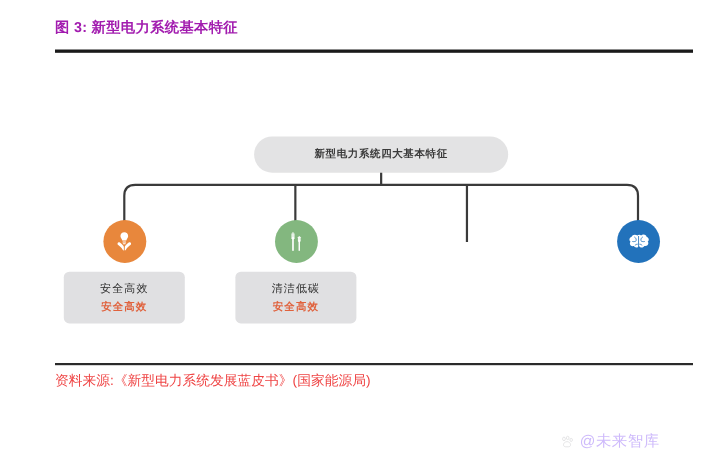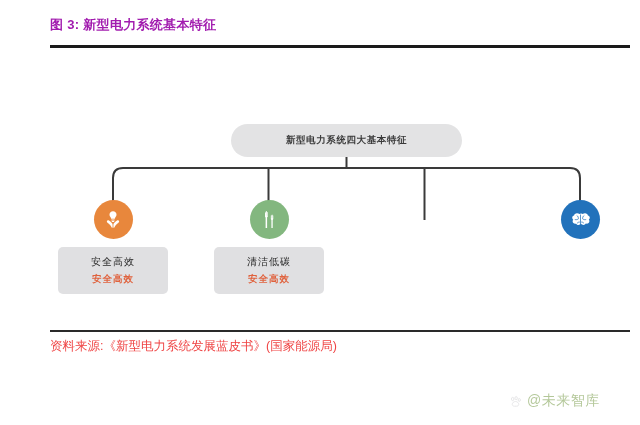--- a/index.html
+++ b/index.html
@@ -143,21 +143,21 @@
     position: absolute;
     left: 508px;
     top: 392px;
     display: flex;
     align-items: center;
     gap: 4px;
     opacity: 0.42;
   }
   #watermark .wm-text {
     font-size: 14px;
-    color: #4d7c0f;
+    color: #8b5cf6;
     letter-spacing: 0.5px;
     white-space: nowrap;
   }
   #watermark .wm-logo {
     width: 15px;
     height: 15px;
   }
 </style>
 </head>
 <body>

